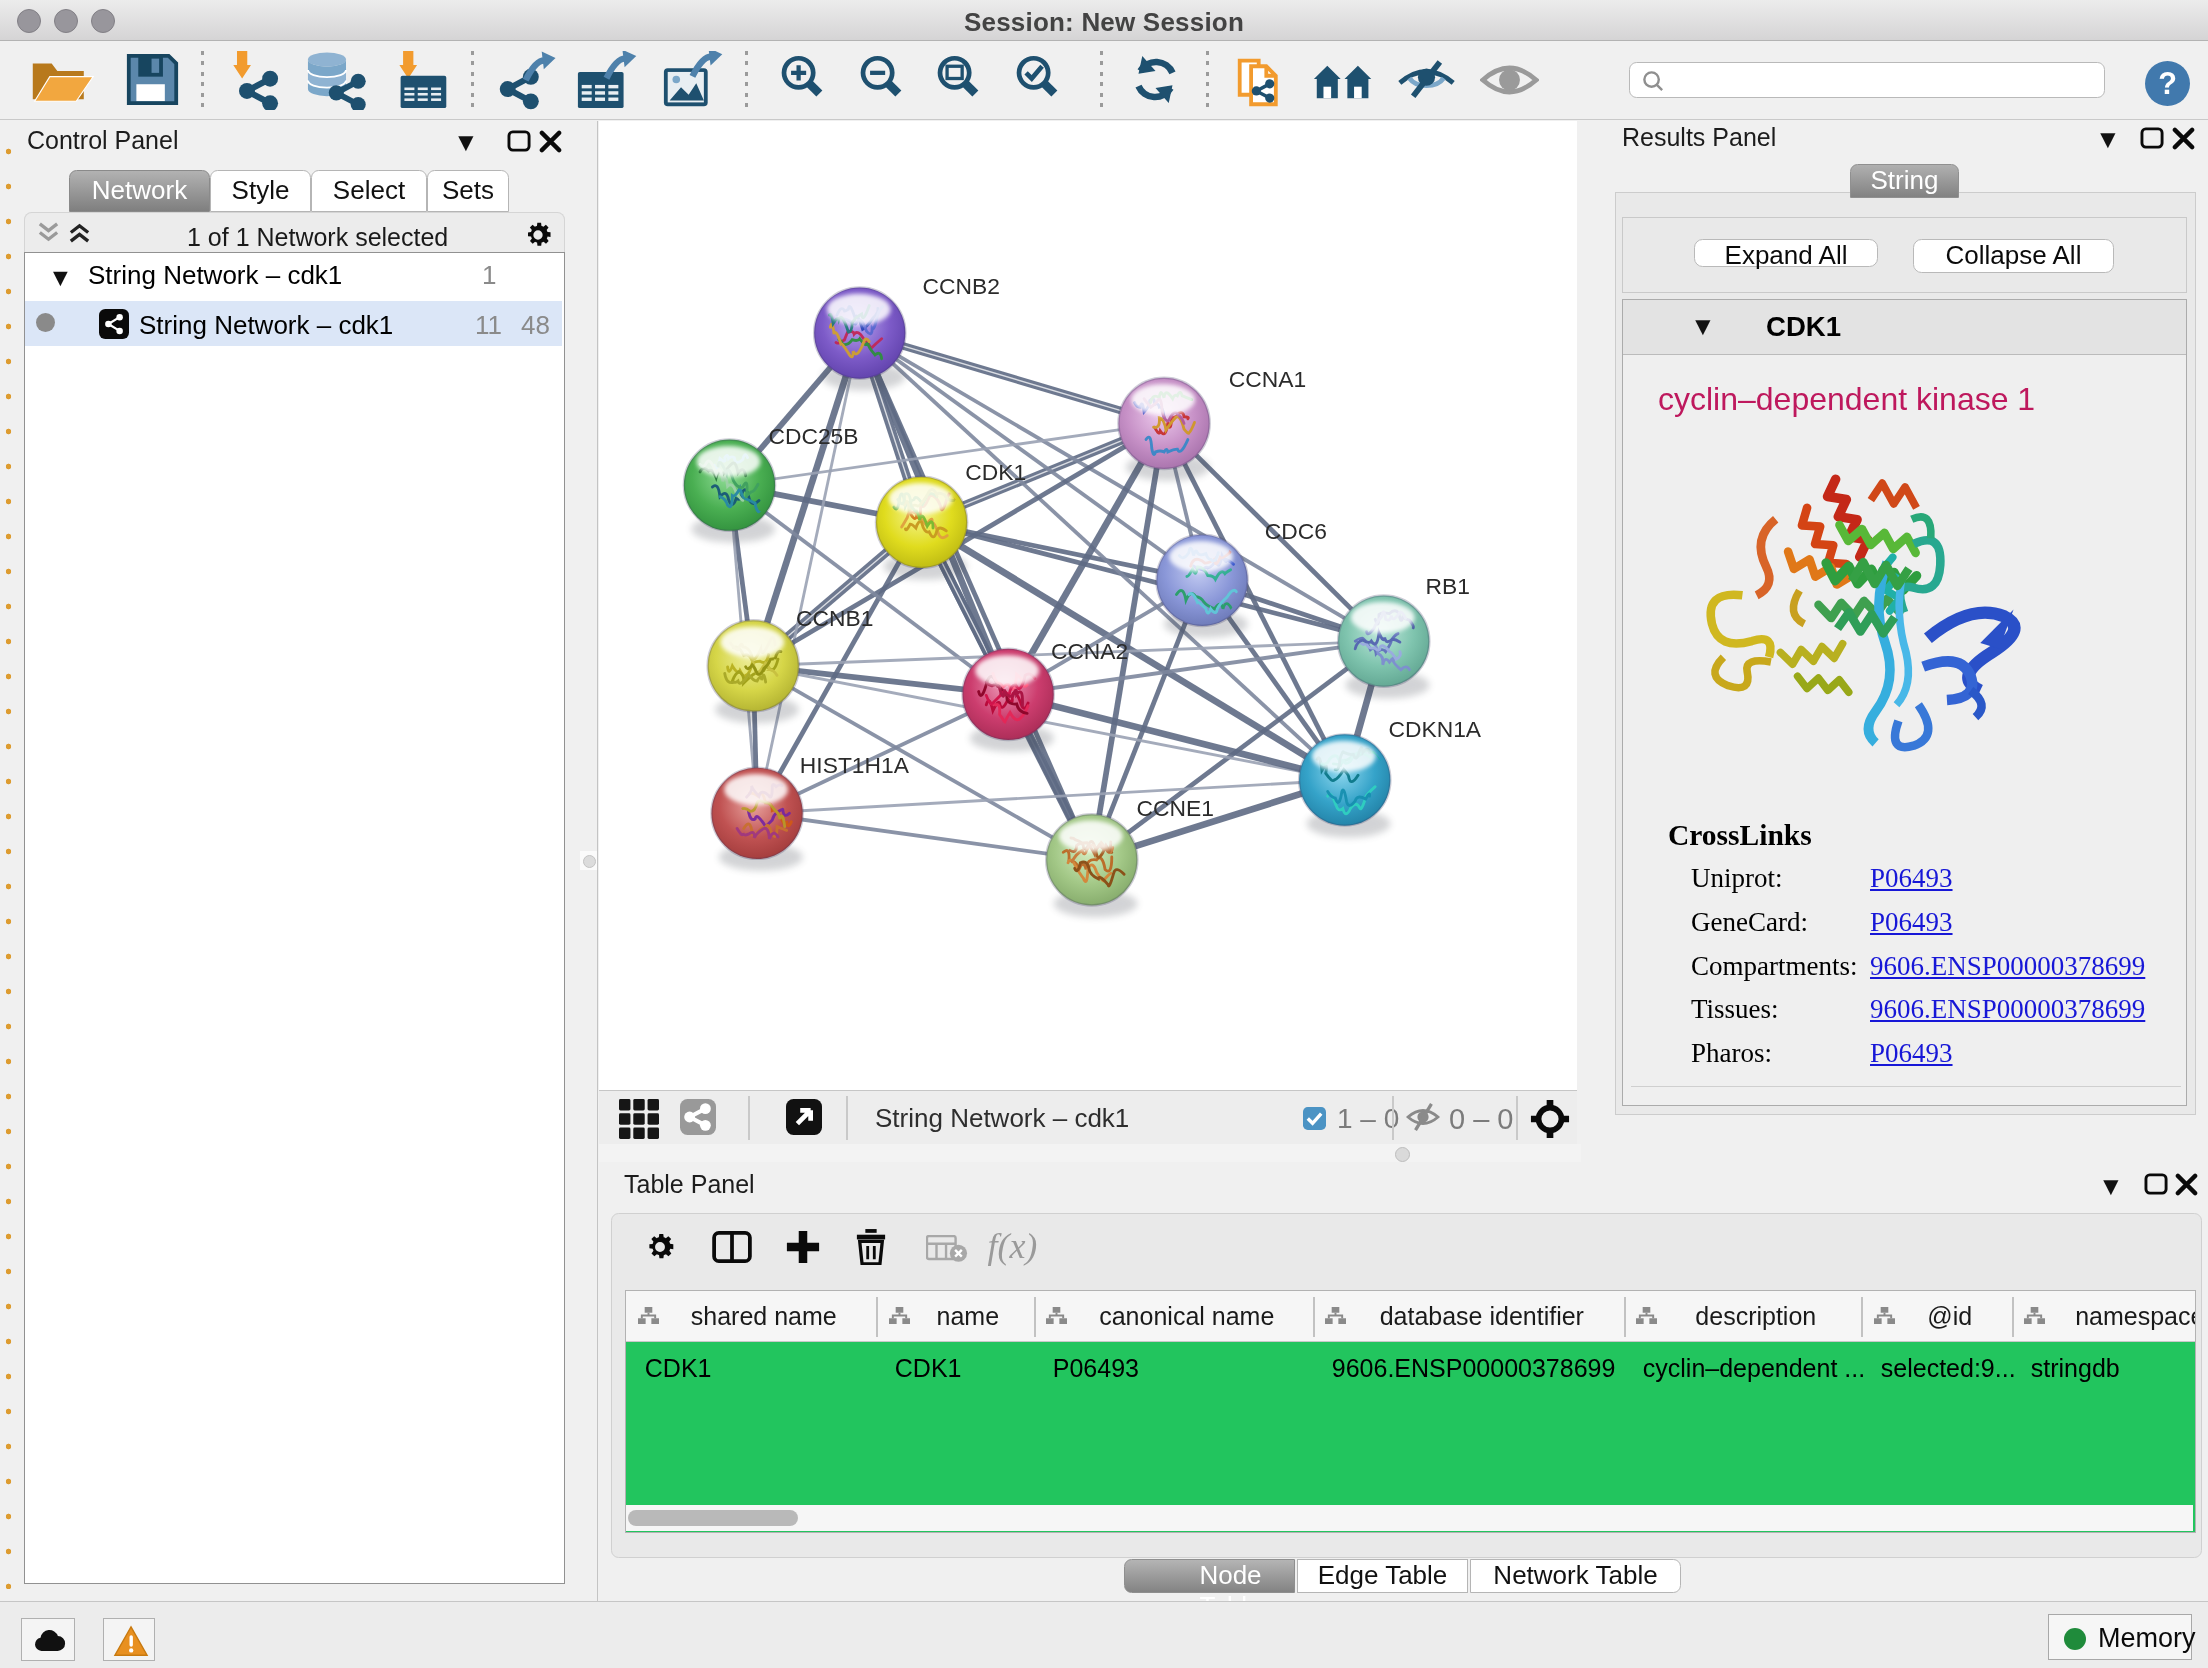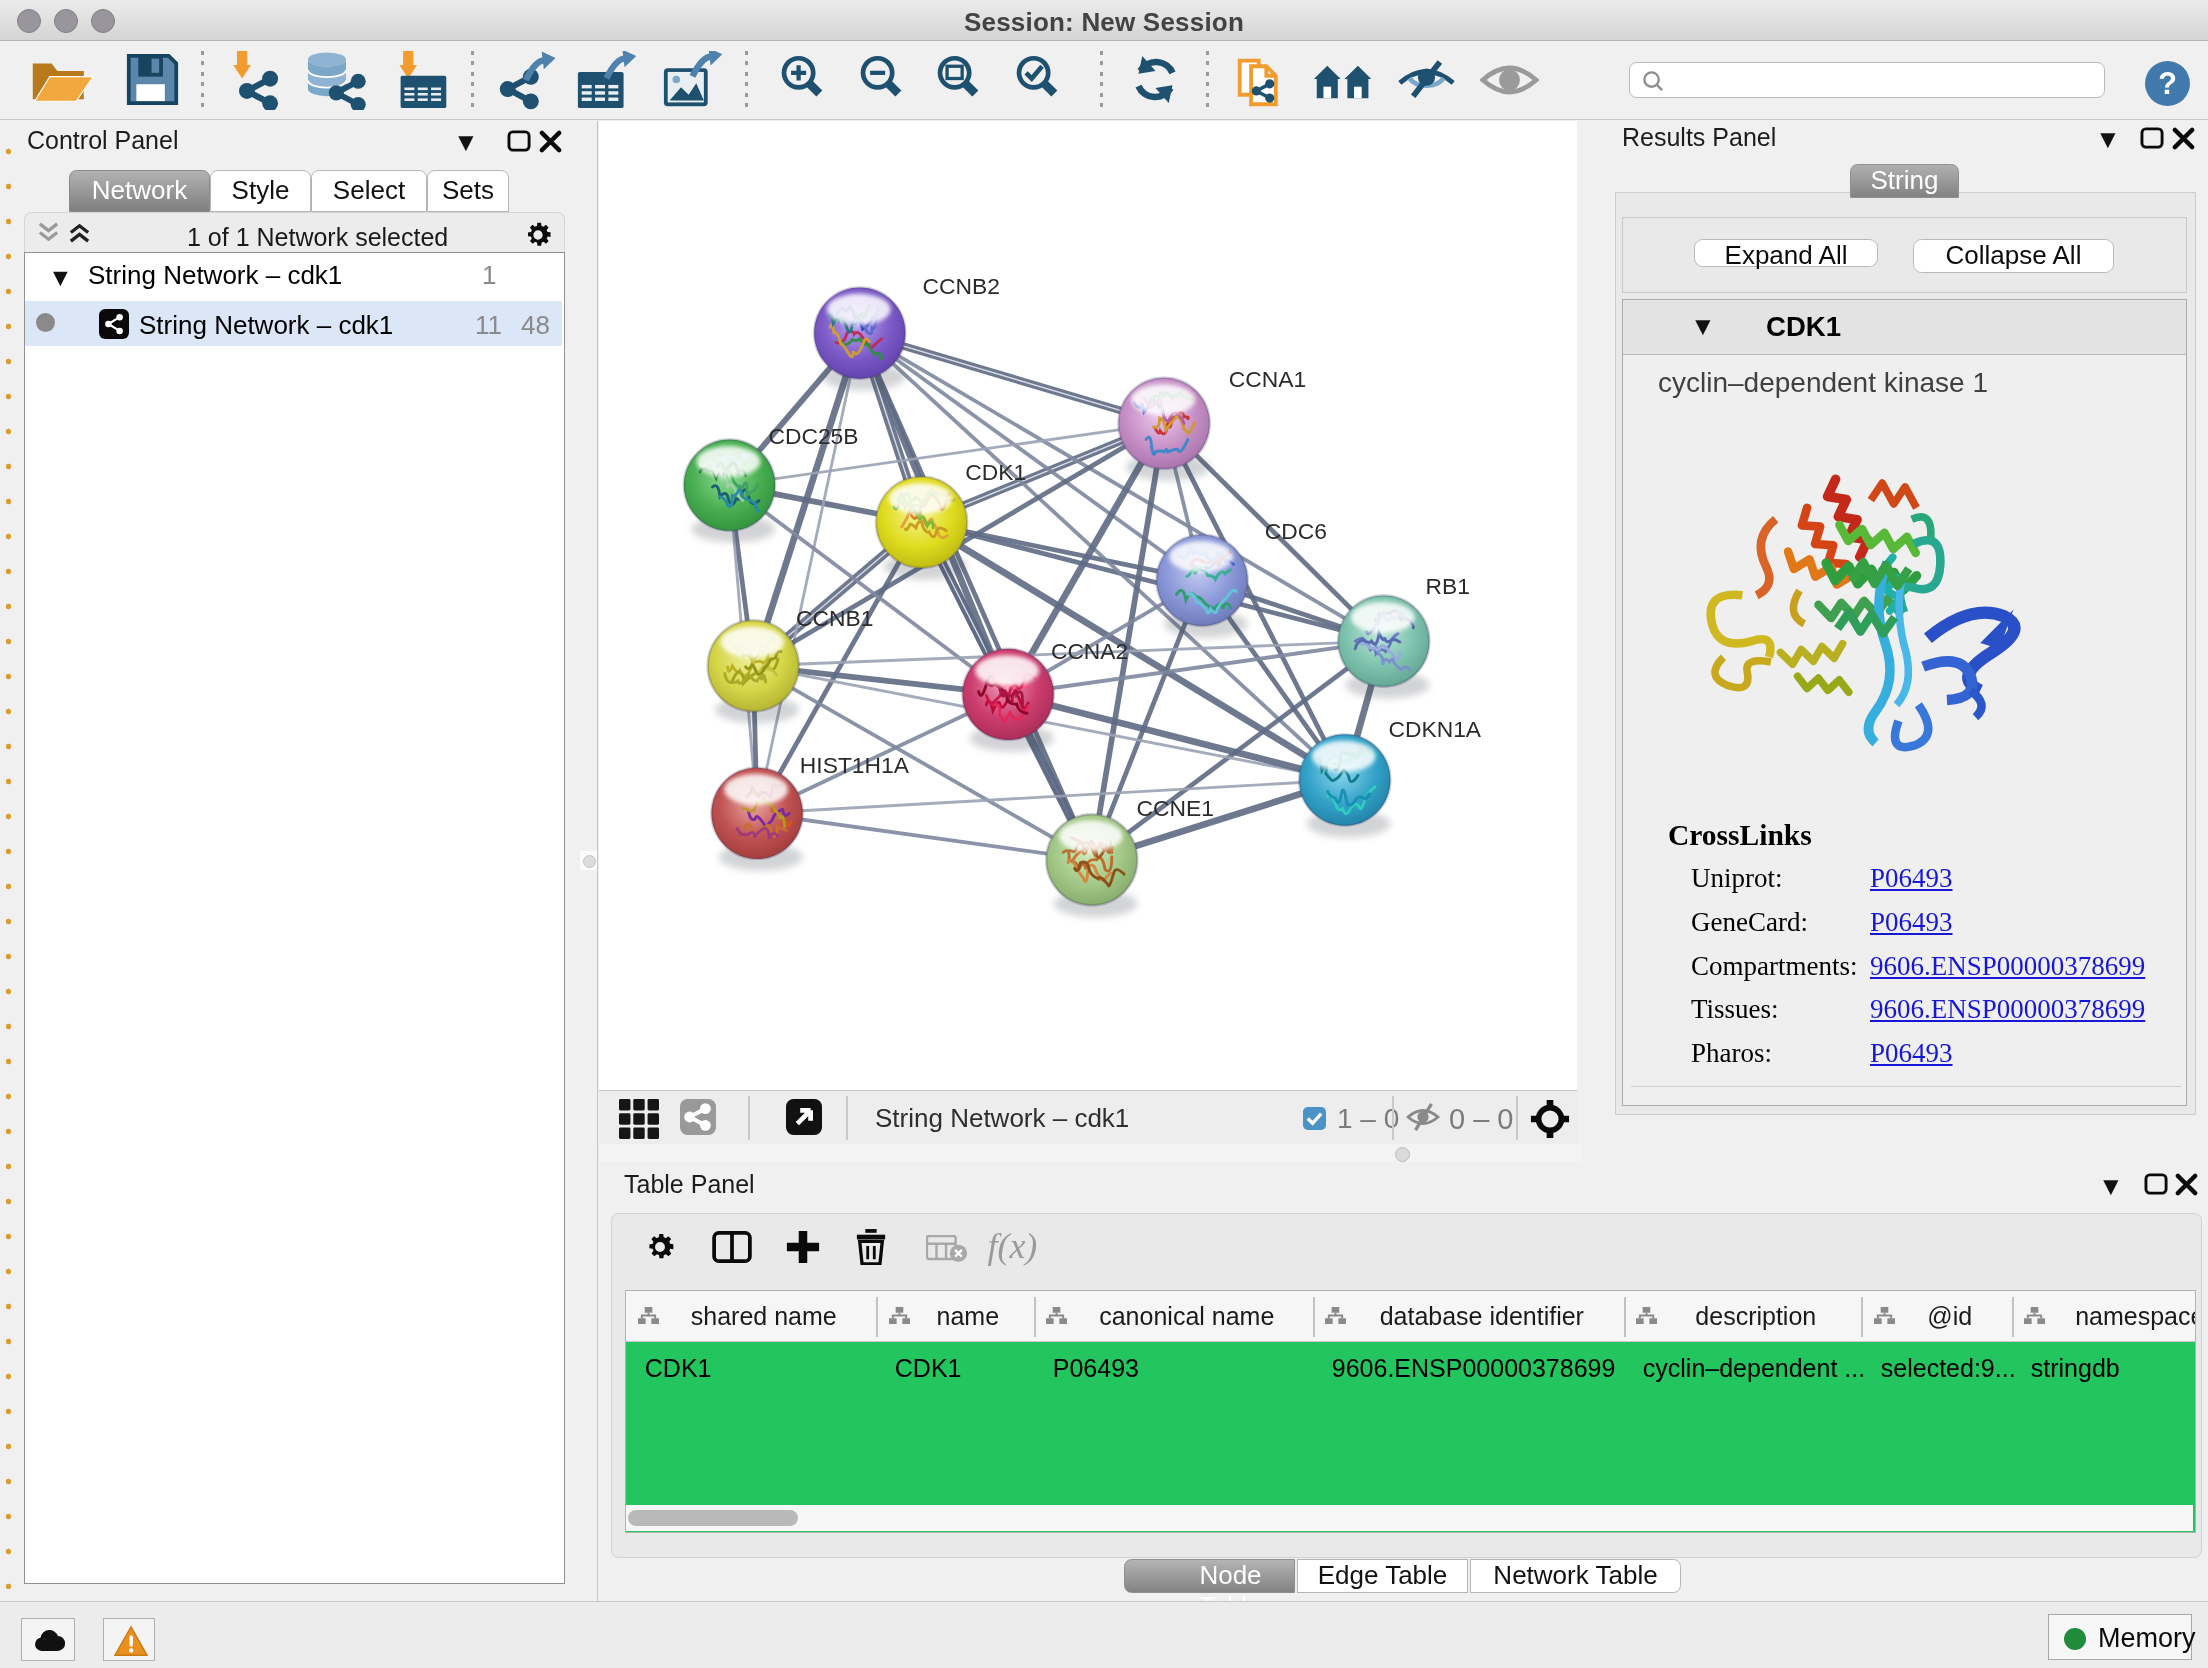--- a/index.html
+++ b/index.html
@@ -656,21 +656,21 @@
      color:#fff;font-size:26px;text-align:center;line-height:31px;">String</div>
 
   <div class="gbox abs" style="left:41px;top:96px;width:565px;height:76px;border-color:#c9c9c9;"></div>
   <div class="btn abs" style="left:113px;top:118px;width:184px;height:28px;line-height:31px;">Expand All</div>
   <div class="btn abs" style="left:332px;top:118px;width:201px;height:34px;line-height:31px;">Collapse All</div>
 
   <div class="gbox abs" style="left:41px;top:178px;width:565px;height:807px;border-color:#ababab;background:#efefef;">
     <div class="abs" style="left:0;top:0;width:100%;height:55px;background:#e3e3e3;border-bottom:1.9px solid #bbb;box-sizing:border-box;"></div>
     <div class="abs" style="left:67px;top:11.4px;font-size:26px;color:#111">▼</div>
     <div class="abs" style="left:143px;top:10.5px;font-size:27.6px;font-weight:bold;color:#000">CDK1</div>
-    <div class="abs" style="left:35px;top:67px;font-size:28px;color:#404040">cyclin–dependent kinase 1</div>
+    <div class="abs" style="left:35px;top:81px;font-size:32px;color:#be185d">cyclin–dependent kinase 1</div>
     <div id="ribbon" class="abs" style="left:49px;top:162px;width:352px;height:300px;">
         <svg class="abs" style="left:0;top:0" width="352" height="300" viewBox="0 0 370 315">
           <g transform="translate(14,0)">
             <path d="M158 18 L170 34 L182 18 L194 34 L206 18 L218 34 L230 18 L242 34" fill="none" stroke="#c42818" stroke-width="10" stroke-linejoin="round" stroke-linecap="round" transform="rotate(62 158 18)"></path>
             <path d="M128 48 L140 63 L152 48 L164 63 L176 48 L188 63 L200 48" fill="none" stroke="#d44414" stroke-width="9" stroke-linejoin="round" stroke-linecap="round" transform="rotate(55 128 48)"></path>
             <path d="M108 94 L120 109 L132 94 L144 109 L156 94 L168 109 L180 94" fill="none" stroke="#e07818" stroke-width="9" stroke-linejoin="round" stroke-linecap="round" transform="rotate(20 108 94)"></path>
             <path d="M95 60 Q70 80 85 110 Q95 130 75 140" fill="none" stroke="#d86428" stroke-width="9"></path>
             <path d="M60 140 Q20 135 28 170 Q35 198 70 188 Q95 180 88 205" fill="none" stroke="#d0b820" stroke-width="9"></path>
             <path d="M40 205 Q20 225 45 235 Q70 243 65 220 Q62 205 90 210" fill="none" stroke="#c8a81c" stroke-width="8"></path>
             <path d="M100 200 L111 214 L122 200 L133 214 L144 200 L155 214 L166 200" fill="none" stroke="#b8b020" stroke-width="8" stroke-linejoin="round" stroke-linecap="round" transform="rotate(-8 100 200)"></path>

